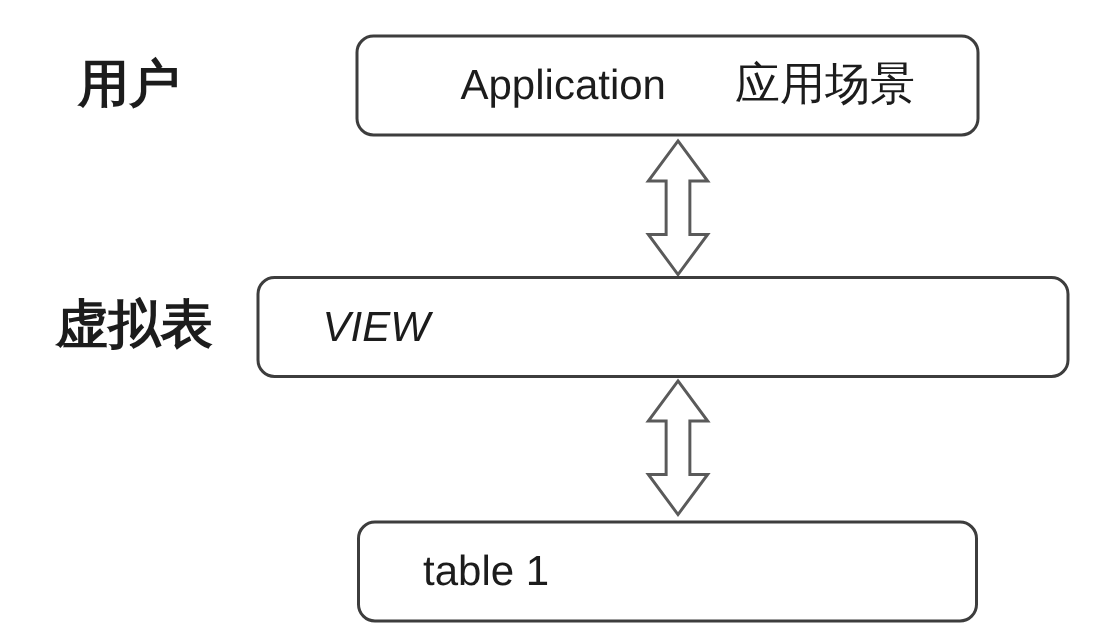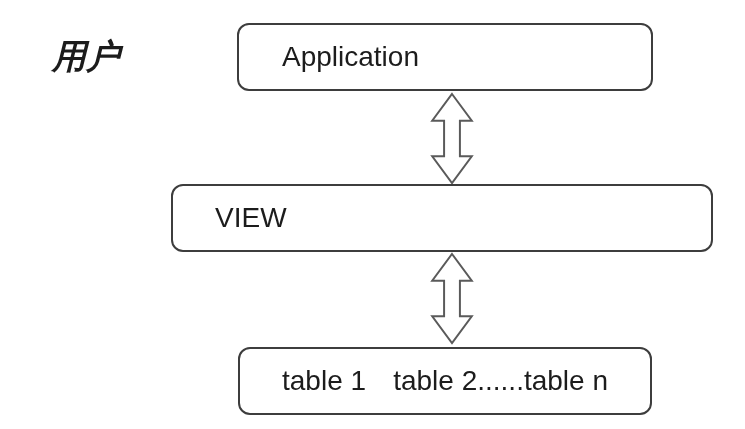--- a/index.html
+++ b/index.html
@@ -23,21 +23,21 @@
     overflow: hidden;
   }
   .side-label {
     position: absolute;
     font-weight: 700;
     font-size: 35px;
     line-height: 1;
     color: var(--text);
     white-space: nowrap;
   }
-  .side-label.row0 { left: 52px;  top: 39px;  font-size: 34px; font-style: italic; }
+  .side-label.row0 { left: 52px;  top: 39px;  font-size: 34px; }
   .side-label.row1 { left: 37px;  top: 199px; }
   .side-label.row2 { left: 35px;  top: 359px; }
 
   .dbox {
     position: absolute;
     box-sizing: border-box;
     border: 2px solid var(--box-border);
     border-radius: 12px;
     background: var(--bg);
     display: flex;
@@ -48,57 +48,58 @@
   .dbox .latin {
     font-size: 28px;
     line-height: 1;
     color: var(--text);
   }
   .dbox .cjk {
     font-size: 30px;
     line-height: 1;
     color: var(--text);
   }
-  .dbox.row0 { left: 237px; top: 23px;  width: 416px; height: 68px; padding: 0 41px 0 43px; }
-  .dbox.row1 { left: 171px; top: 184px; width: 542px; height: 68px; padding: 0 28px 0 42px; }
+  .dbox.row0 { left: 237px; top: 23px;  width: 416px; height: 68px; padding: 0 41px 0 68px; }
+  .dbox.row1 { left: 171px; top: 184px; width: 542px; height: 68px; padding: 0 28px 0 42px; font-style: italic; }
   .dbox.row2 { left: 238px; top: 347px; width: 414px; height: 68px; padding: 0 42px 1px 42px; }
 
   .conn {
     position: absolute;
     width: 50px;
     height: 93px;
   }
   .conn.c0 { left: 427px; top: 92px; }
   .conn.c1 { left: 427px; top: 252px; }
   .conn svg { display: block; width: 100%; height: 100%; }
 </style>
 </head>
 <body>
 
 <div class="canvas">
 
   <div class="side-label row0">用户</div>
   <div class="dbox row0">
     <span class="latin">Application</span>
+    <span class="cjk">应用场景</span>
   </div>
 
   <div class="conn c0">
     <svg viewBox="0 0 50 94" xmlns="http://www.w3.org/2000/svg">
       <polygon points="25,2 45,29 33,29 33,65 45,65 25,92 5,65 17,65 17,29 5,29" fill="#ffffff" stroke="#5a5a5a" stroke-width="2" stroke-linejoin="miter"></polygon>
     </svg>
   </div>
 
+  <div class="side-label row1">虚拟表</div>
   <div class="dbox row1">
     <span class="latin">VIEW</span>
   </div>
 
   <div class="conn c1">
     <svg viewBox="0 0 50 94" xmlns="http://www.w3.org/2000/svg">
       <polygon points="25,2 45,29 33,29 33,65 45,65 25,92 5,65 17,65 17,29 5,29" fill="#ffffff" stroke="#5a5a5a" stroke-width="2" stroke-linejoin="miter"></polygon>
     </svg>
   </div>
 
   <div class="dbox row2">
     <span class="latin">table 1</span>
-    <span class="latin">table 2......table n</span>
   </div>
 
 </div>
 
 </body></html>

